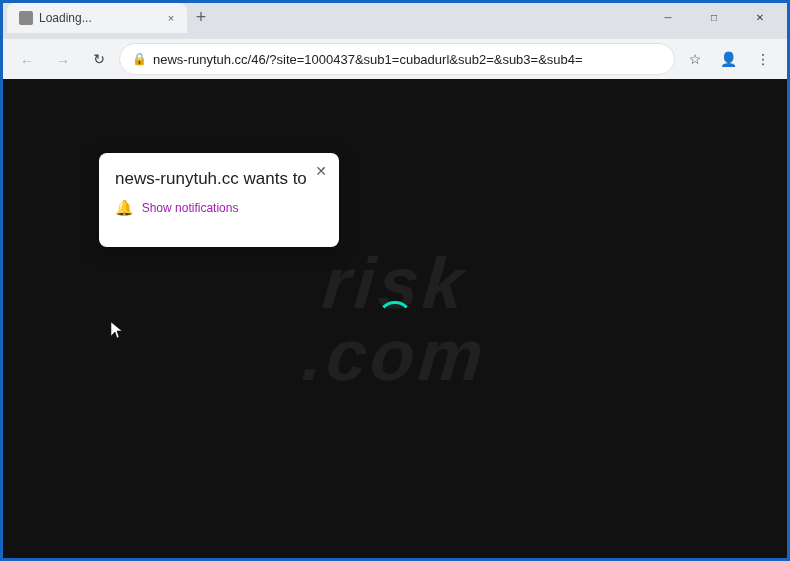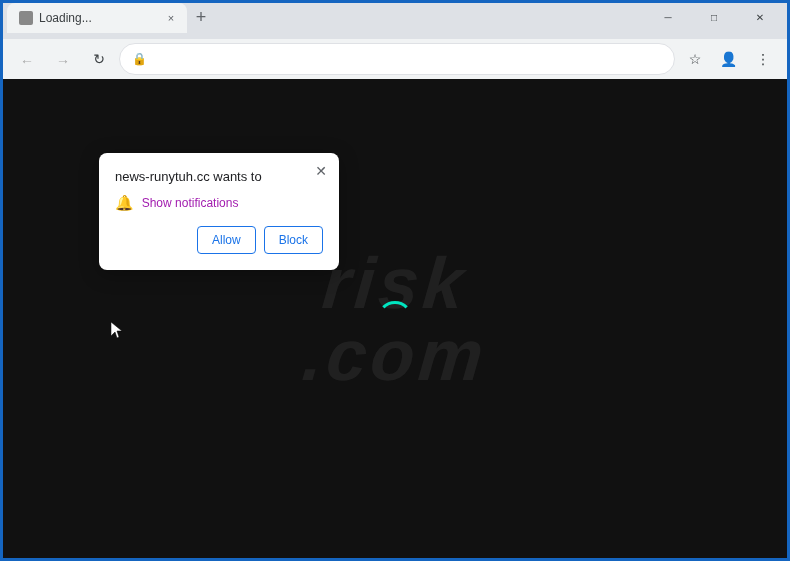--- a/index.html
+++ b/index.html
@@ -259,21 +259,21 @@
       display: flex;
       align-items: center;
       justify-content: center;
       font-size: 14px;
       color: #5f6368;
       cursor: pointer;
       border-radius: 50%;
     }
 
     .dialog-title {
-      font-size: 13px;
+      font-size: 17px;
       color: #202124;
       font-weight: 500;
       margin-bottom: 10px;
     }
 
     .dialog-permission {
       display: flex;
       align-items: center;
       gap: 8px;
       margin-bottom: 14px;
@@ -335,20 +335,21 @@
       <div class="win-btn close">✕</div>
     </div>
   </div>
 
   <div class="nav-bar">
     <div class="nav-btn disabled">←</div>
     <div class="nav-btn disabled">→</div>
     <div class="nav-btn">↻</div>
     <div class="address-bar">
       <span class="lock-icon">🔒</span>
+      <span class="address-text">news-runytuh.cc/46/?site=1000437&amp;sub1=cubadurl&amp;sub2=&amp;sub3=&amp;sub4=</span>
     </div>
     <div class="nav-right">
       <div class="nav-btn">☆</div>
       <div class="nav-btn">👤</div>
       <div class="nav-btn">⋮</div>
     </div>
   </div>
 
   <div class="page-content">
 
@@ -367,20 +368,16 @@
       </svg>
     </div>
 
     <div class="notification-dialog">
       <div class="dialog-close">✕</div>
       <div class="dialog-title">news-runytuh.cc wants to</div>
       <div class="dialog-permission">
         <span class="bell-icon">🔔</span>
         <span class="permission-text">Show notifications</span>
       </div>
-      <div class="dialog-buttons">
-        <button class="btn-allow">Allow</button>
-        <button class="btn-block">Block</button>
-      </div>
     </div>
 
   </div>
 </div>
 
 </body></html>

